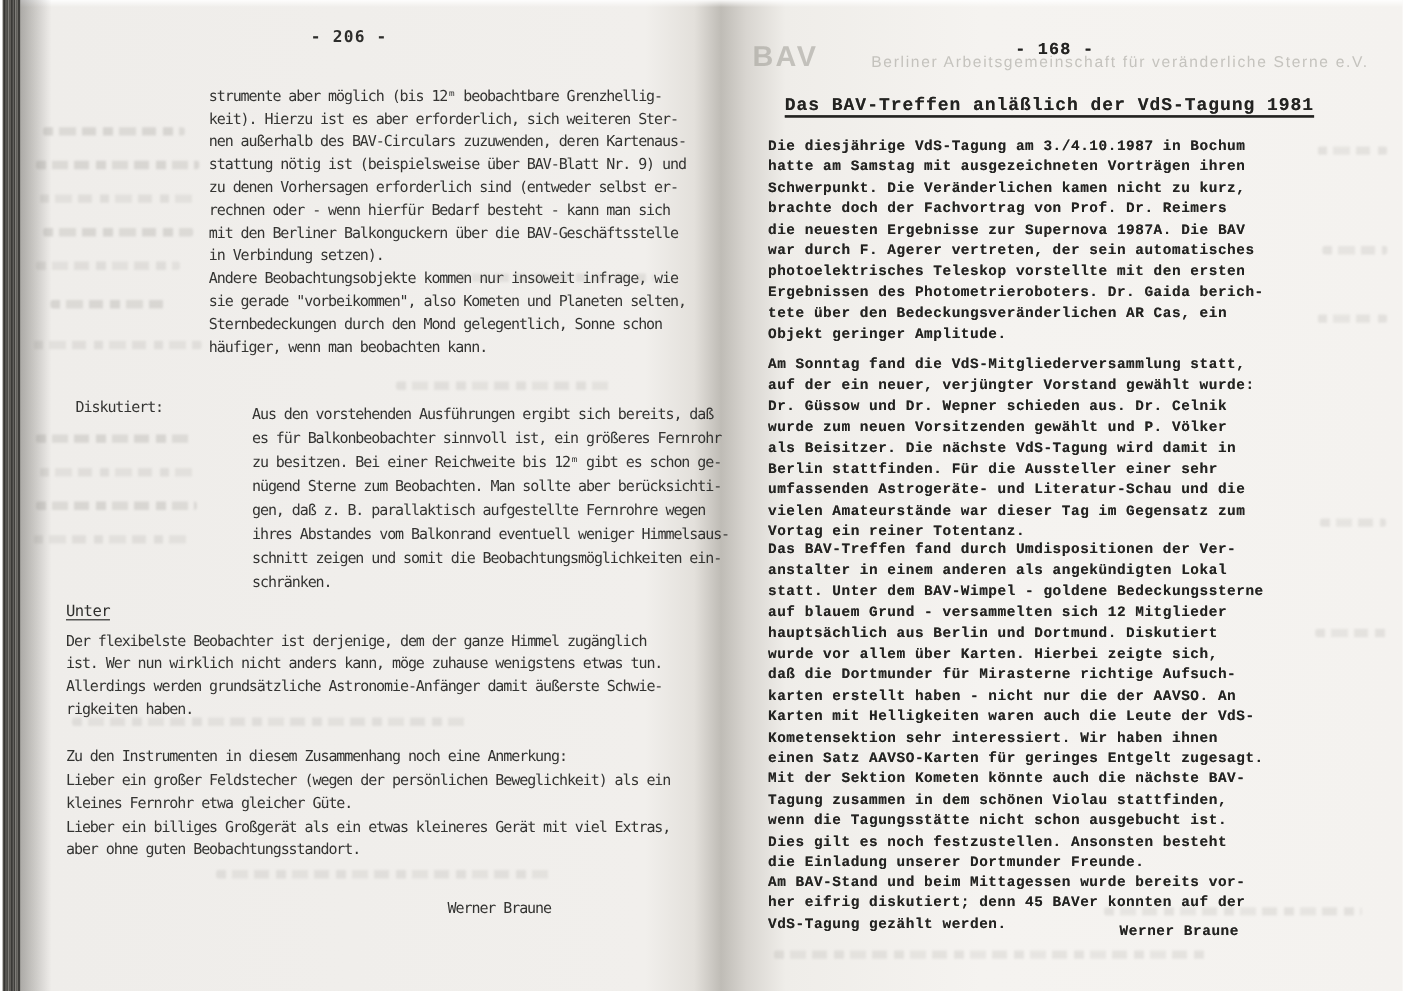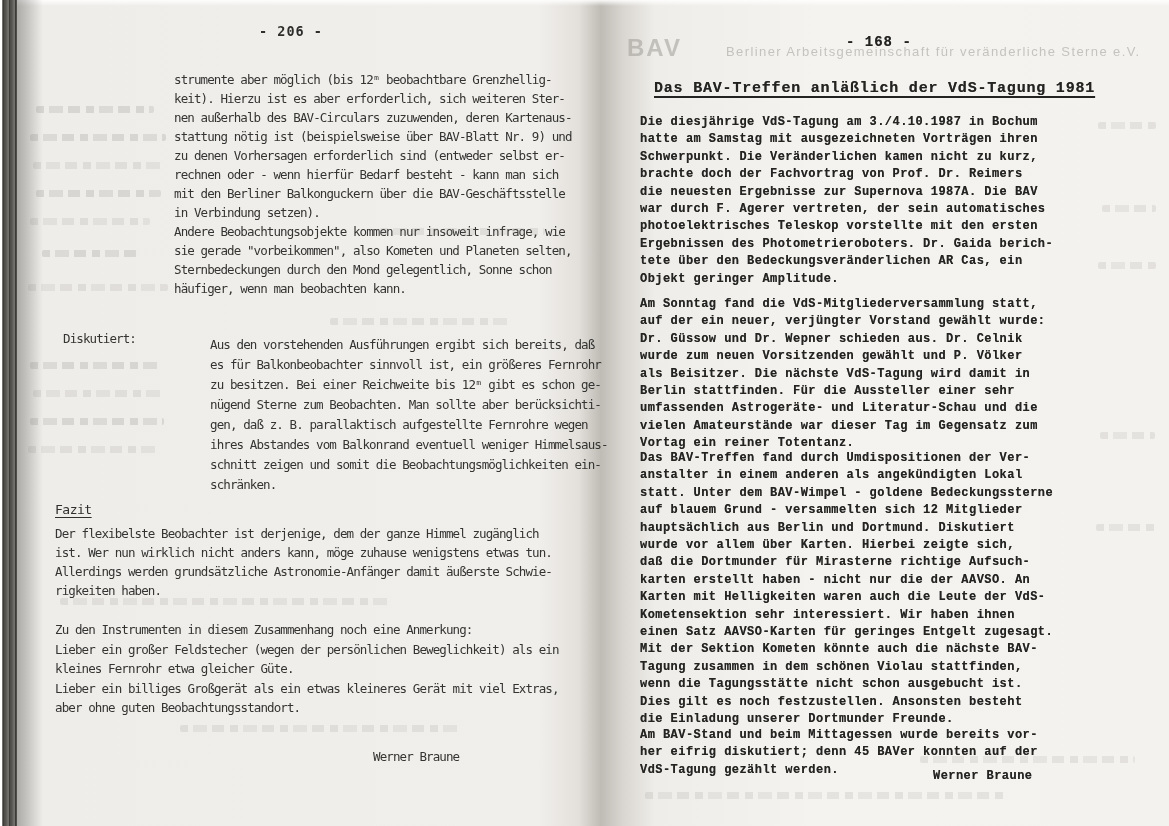--- a/index.html
+++ b/index.html
@@ -124,21 +124,21 @@
 
     <div class="abs lp-text" style="left:174px; top:335px; width:400px; line-height:20px;margin-left:36px;">Aus den vorstehenden Ausführungen ergibt sich bereits, daß
 es für Balkonbeobachter sinnvoll ist, ein größeres Fernrohr
 zu besitzen. Bei einer Reichweite bis 12ᵐ gibt es schon ge-
 nügend Sterne zum Beobachten. Man sollte aber berücksichti-
 gen, daß z. B. parallaktisch aufgestellte Fernrohre wegen
 ihres Abstandes vom Balkonrand eventuell weniger Himmelsaus-
 schnitt zeigen und somit die Beobachtungsmöglichkeiten ein-
 schränken.</div>
 
-    <div class="abs lp-text lp-heading" style="left:55px; top:500px;">Fazit</div>
+    <div class="abs lp-text lp-heading" style="left:55px; top:500px;">Unter</div>
 
     <div class="abs lp-text" style="left:55px; top:524px; width:510px;">Der flexibelste Beobachter ist derjenige, dem der ganze Himmel zugänglich
 ist. Wer nun wirklich nicht anders kann, möge zuhause wenigstens etwas tun.
 Allerdings werden grundsätzliche Astronomie-Anfänger damit äußerste Schwie-
 rigkeiten haben.</div>
 
     <div class="abs lp-text" style="left:55px; top:620px; width:510px; line-height:19.5px;">Zu den Instrumenten in diesem Zusammenhang noch eine Anmerkung:
 Lieber ein großer Feldstecher (wegen der persönlichen Beweglichkeit) als ein
 kleines Fernrohr etwa gleicher Güte.
 Lieber ein billiges Großgerät als ein etwas kleineres Gerät mit viel Extras,

